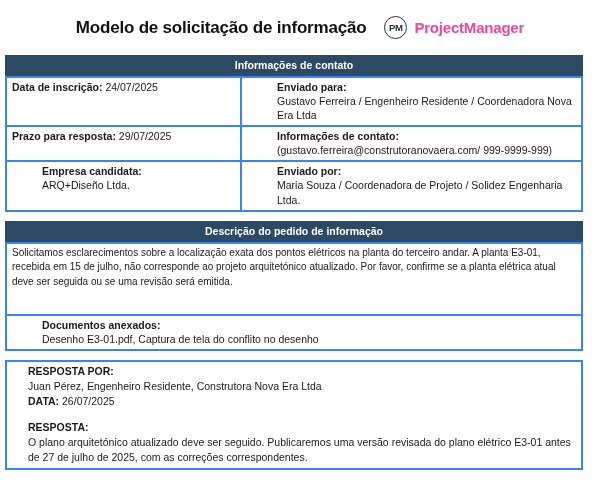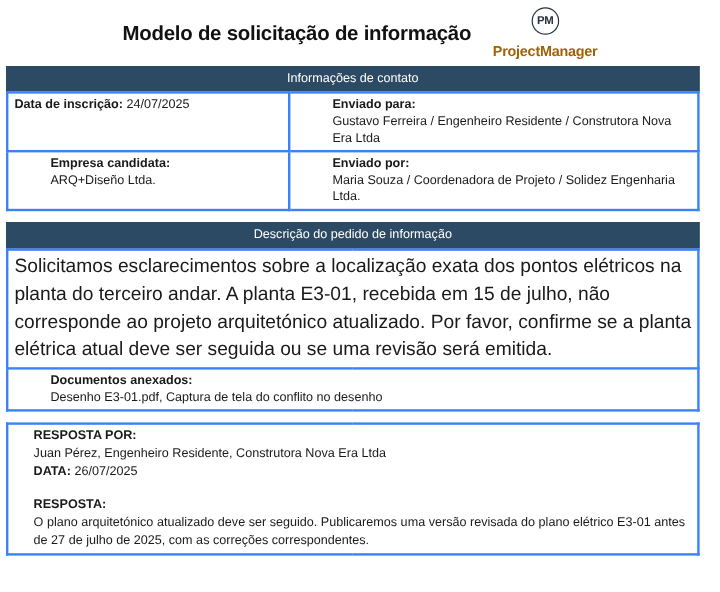--- a/index.html
+++ b/index.html
@@ -36,53 +36,52 @@
     font-size: 17px;
     font-weight: bold;
     color: #111111;
     letter-spacing: -0.2px;
     white-space: nowrap;
   }
   .brand {
     display: flex;
     align-items: center;
     gap: 7px;
-    flex-direction: column;
   }
   .brand-mark {
     width: 23px;
     height: 23px;
     flex: 0 0 23px;
     border: 1.8px solid #27313f;
     border-radius: 50%;
     display: flex;
     align-items: center;
     justify-content: center;
     font-size: 9.5px;
     font-weight: bold;
     color: #27313f;
     letter-spacing: -0.3px;
   }
   .brand-name {
-    font-size: 12px;
-    font-weight: bold;
-    color: #a16207;
+    font-size: 15px;
+    font-weight: bold;
+    color: #ec4899;
     letter-spacing: -0.2px;
     white-space: nowrap;
   }
 
   
   .block {
     margin: 0 17px 0 5px;
   }
   .band {
     background: #2c4a63;
     color: #ffffff;
     font-size: 10.5px;
-    font-weight: normal;
+    font-weight: bold;
     text-align: center;
     padding: 3px 4px 4px;
     line-height: 1.15;
     border: 1px solid #2c4a63;
   }
 
   table.grid {
     width: 100%;
     border-collapse: collapse;
     table-layout: fixed;
@@ -100,21 +99,21 @@
   .lbl { font-weight: bold; }
   .val { font-weight: normal; }
   .line { display: block; padding-left: 30px; }
 
   
   .desc-body td {
     height: 72px;
     padding: 3px 6px 4px;
   }
   .desc-text {
-    font-size: 16px;
+    font-size: 10px;
     line-height: 1.45;
   }
   .attach td { padding: 2px 6px 4px; margin-top: 24px; }
 
   .gap-sm { height: 9px; }
 
   
   .resp-body td {
     padding: 3px 6px 5px;
     height: 108px;
@@ -139,21 +138,31 @@
     <div class="band">Informações de contato</div>
     <table class="grid">
       <tbody>
         <tr>
           <td class="col-left">
             <span class="lbl">Data de inscrição:</span>
             <span class="val">24/07/2025</span>
           </td>
           <td class="col-right">
             <span class="lbl line">Enviado para:</span>
-            <span class="val line">Gustavo Ferreira / Engenheiro Residente / Construtora Nova Era Ltda</span>
+            <span class="val line">Gustavo Ferreira / Engenheiro Residente / Coordenadora Nova Era Ltda</span>
+          </td>
+        </tr>
+        <tr>
+          <td class="col-left">
+            <span class="lbl">Prazo para resposta:</span>
+            <span class="val">29/07/2025</span>
+          </td>
+          <td class="col-right">
+            <span class="lbl line">Informações de contato:</span>
+            <span class="val line">(gustavo.ferreira@construtoranovaera.com/ 999-9999-999)</span>
           </td>
         </tr>
         <tr>
           <td class="col-left">
             <span class="lbl line">Empresa candidata:</span>
             <span class="val line">ARQ+Diseño Ltda.</span>
           </td>
           <td class="col-right">
             <span class="lbl line">Enviado por:</span>
             <span class="val line">Maria Souza / Coordenadora de Projeto / Solidez Engenharia Ltda.</span>

